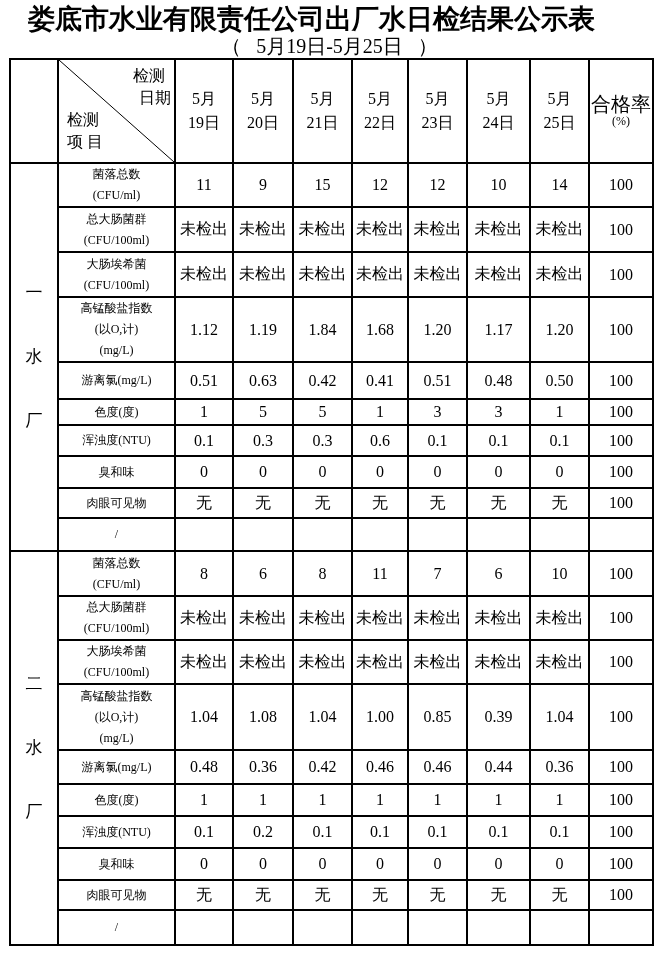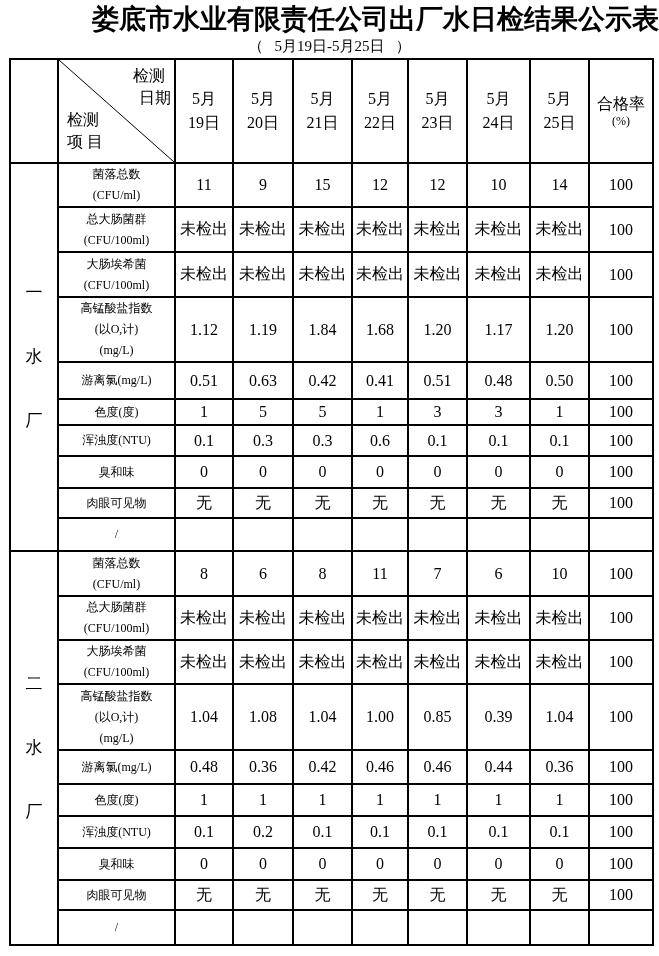--- a/index.html
+++ b/index.html
@@ -9,30 +9,31 @@
   }
   body {
     width: 659px;
     height: 956px;
     color: #000;
     font-family: "Liberation Serif", "DejaVu Serif", serif;
     overflow: hidden;
   }
   .page-title {
     margin-top: 3px;
-    text-align: right;
+    text-align: left;
     font-family: "Liberation Sans", "DejaVu Sans", sans-serif;
     font-weight: bold;
     font-size: 27px;
     line-height: 33px;
     letter-spacing: 0px;
+    margin-left: 28px;
   }
   .page-subtitle {
     text-align: center;
-    font-size: 15px;
+    font-size: 20px;
     line-height: 21px;
     white-space: pre;
   }
   table.report {
     border-collapse: collapse;
     table-layout: fixed;
     margin-left: 9px;
     margin-top: 1px;
     width: 643px;
   }
@@ -45,21 +46,21 @@
     overflow: hidden;
   }
   
   tr.header-row { height: 104px; font-family: Liberation Serif, serif; }
   th.date-th {
     font-size: 16px;
     line-height: 24px;
     white-space: pre-line;
     margin-top: 34px;
   }
-  th.rate-th .rate-title { font-size: 16px; line-height: 20px; }
+  th.rate-th .rate-title { font-size: 20px; line-height: 20px; }
   th.rate-th .rate-unit  { font-size: 12px; line-height: 15px; }
   th.diag-cell { position: relative; }
   .diag-svg {
     position: absolute;
     left: 0; top: 0;
     width: 100%; height: 100%;
   }
   .diag-top {
     position: absolute;
     top: 5px; right: 9px;

